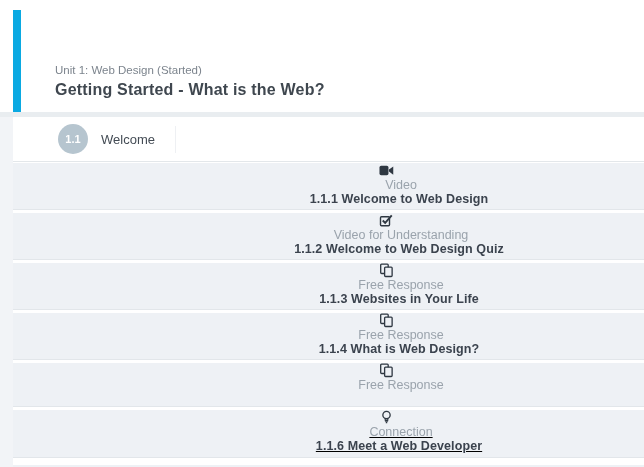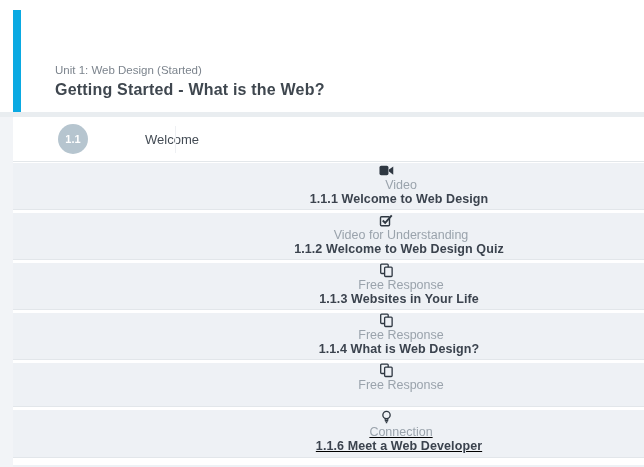--- a/index.html
+++ b/index.html
@@ -60,21 +60,20 @@
 
   
   .section-row {
     position: absolute;
     left: 13px; top: 117px; right: 0;
     height: 45px;
     background: #ffffff;
     border-bottom: 1px solid #e3e7ea;
     display: flex;
     align-items: center;
-    gap: 44px;
   }
   .section-badge {
     margin-left: 45px;
     width: 30px; height: 30px;
     border-radius: 50%;
     background: #b6c5cf;
     color: #ffffff;
     font-size: 11px;
     font-weight: bold;
     display: flex;

